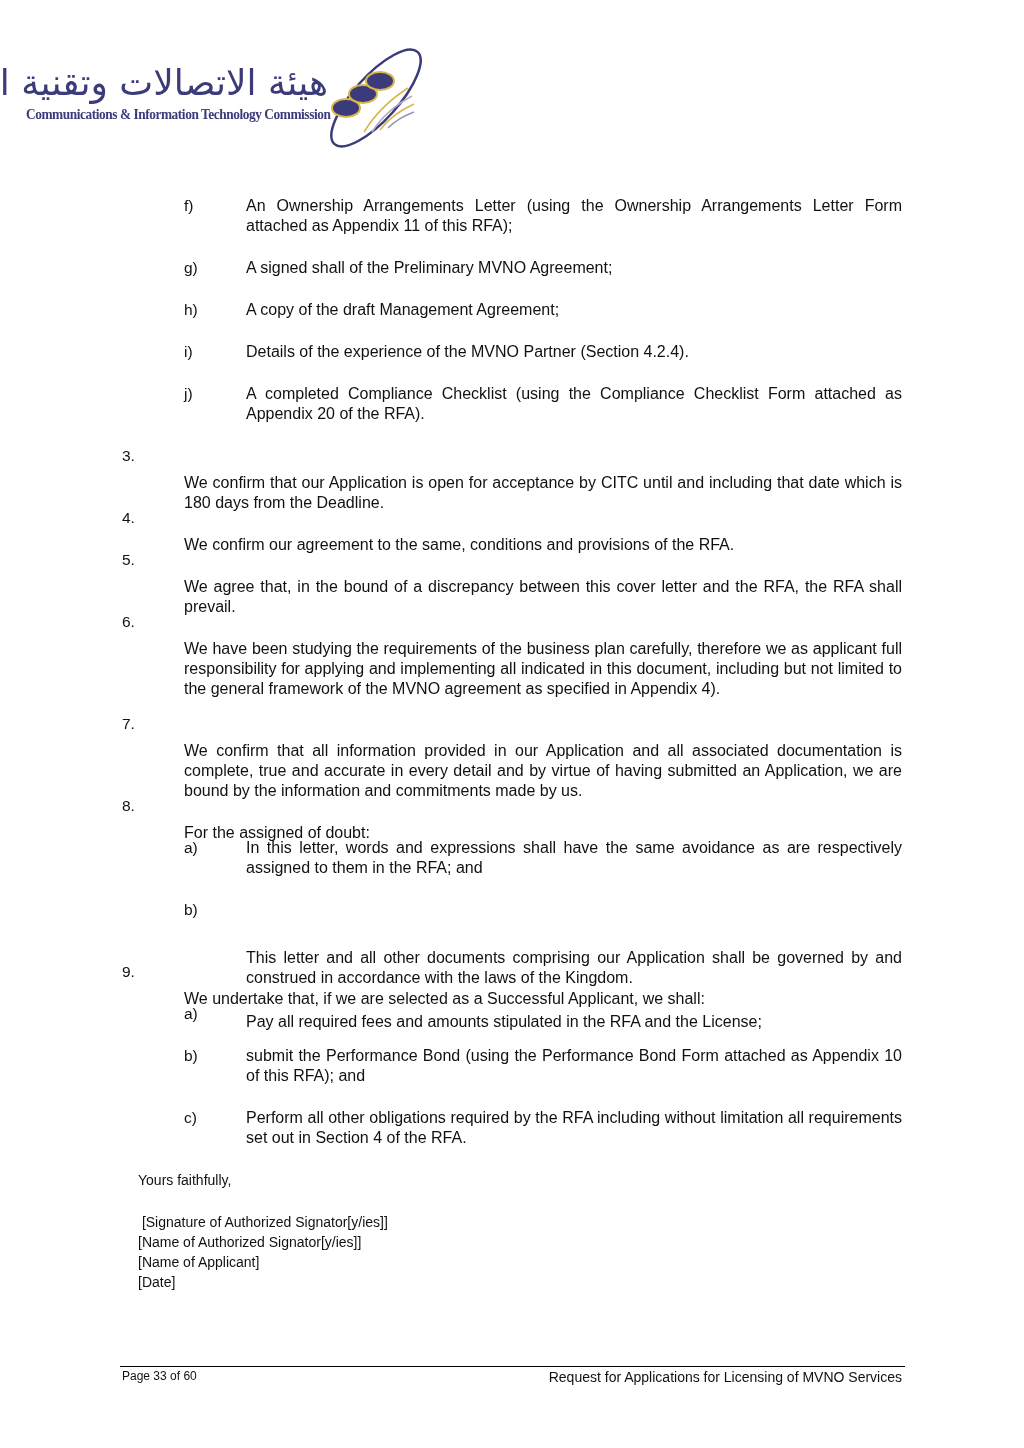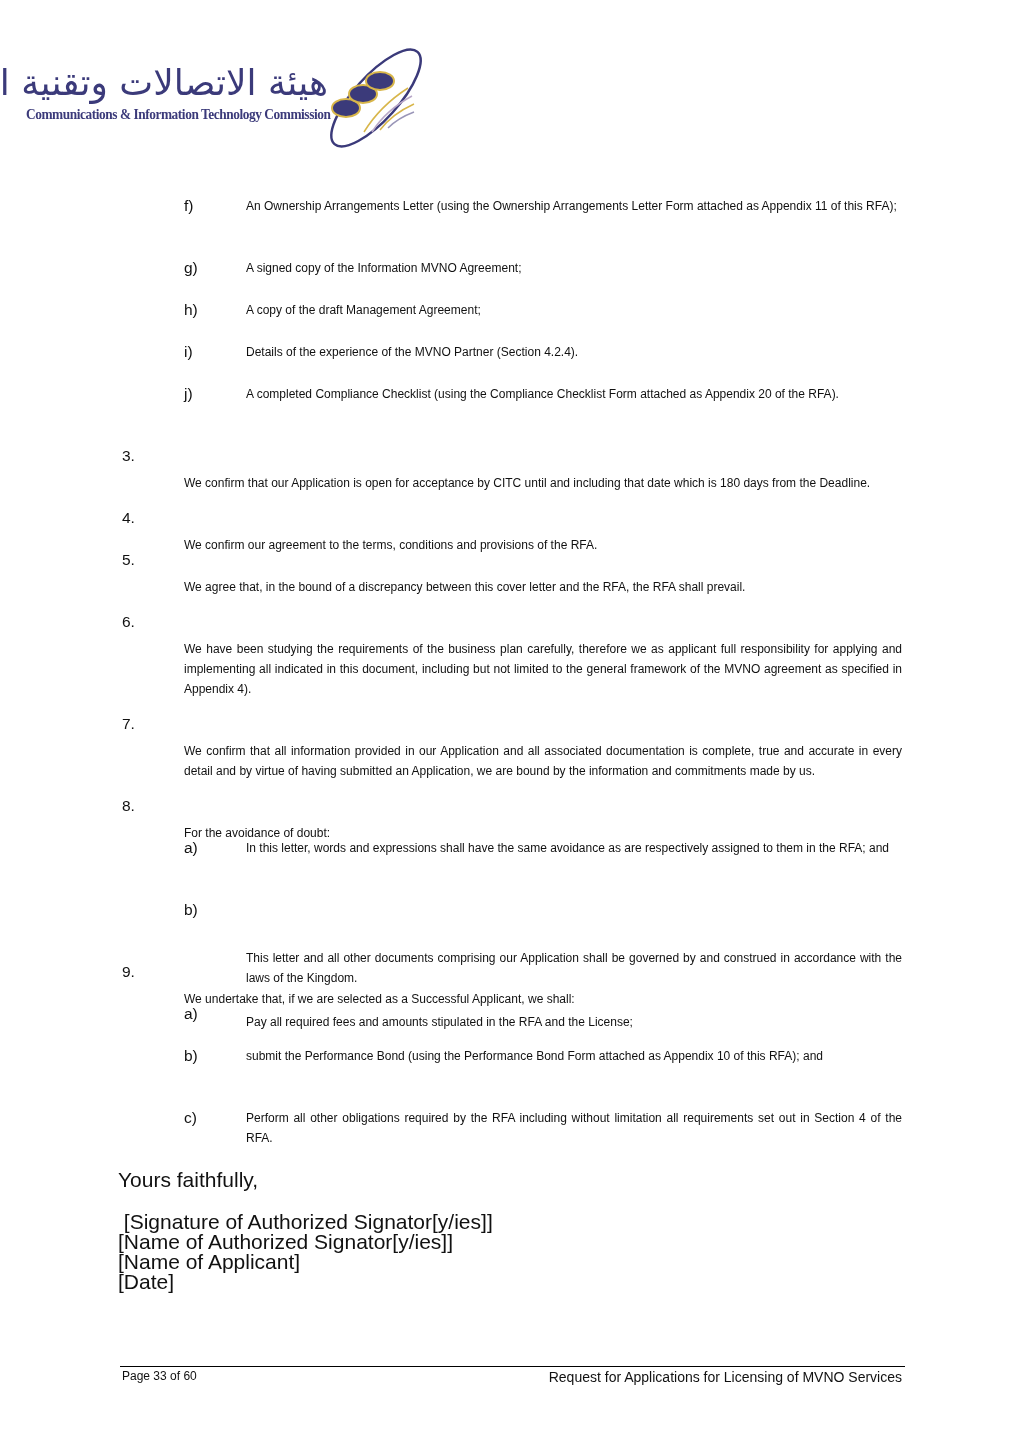--- a/index.html
+++ b/index.html
@@ -6,27 +6,27 @@
   body { width: 1024px; height: 1448px; position: relative; overflow: hidden;
          font-family: "Liberation Sans", sans-serif; color: #111; }
   .logo { position: absolute; left: 22px; top: 44px; width: 420px; height: 110px; }
   .logo-arabic { position: absolute; left: 6px; top: 18px; font-size: 36px; color: #3b3a7a;
                  font-family: "DejaVu Sans", sans-serif; direction: rtl; white-space: nowrap; width: 300px; text-align: left; letter-spacing: -1px; }
   .logo-english { position: absolute; left: 4px; top: 61px; font-size: 15.5px; color: #3b3a7a;
                   font-family: "Liberation Serif", serif; font-weight: bold; letter-spacing: -0.5px; white-space: nowrap;
                   transform: scaleX(0.86); transform-origin: left; }
   .logo-mark { position: absolute; left: 298px; top: 0; width: 112px; height: 108px; }
   .content { position: absolute; left: 0; top: 0; width: 1024px; }
-  .para { position: absolute; font-size: 12px; line-height: 20px; text-align: justify; }
+  .para { position: absolute; font-size: 16px; line-height: 20px; text-align: justify; }
   .num { position: absolute; font-size: 15.5px; line-height: 20px; }
   .text-l1 { left: 184px; width: 718px; margin-top: 27px; }
   .text-l2 { left: 246px; width: 656px; }
   .num-l1 { left: 122px; }
   .num-l2 { left: 184px; }
-  .sig { position: absolute; left: 118px; font-size: 21px; line-height: 20px; white-space: pre; }
+  .sig { position: absolute; left: 138px; font-size: 14px; line-height: 20px; white-space: pre; }
   .footer-rule { position: absolute; left: 120px; top: 1366px; width: 785px; height: 1px; background: #000; }
   .footer-left { position: absolute; left: 122px; top: 1369px; font-size: 12px; }
   .footer-right { position: absolute; right: 122px; top: 1369px; font-size: 14px; }
 </style>
 </head>
 <body>
 
 <div class="logo">
   <div class="logo-arabic">هيئة الاتصالات وتقنية المعلومات</div>
   <div class="logo-english">Communications &amp; Information Technology Commission</div>
@@ -41,48 +41,48 @@
     <ellipse cx="60" cy="37" rx="14" ry="9" fill="#3b3a7a" stroke="#d8b64a" stroke-width="2"></ellipse>
   </svg>
 </div>
 
 <div class="content">
 
   <div class="num num-l2" style="top:196px">f)</div>
   <div class="para text-l2" style="top:196px">An Ownership Arrangements Letter (using the Ownership Arrangements Letter Form attached as Appendix 11 of this RFA);</div>
 
   <div class="num num-l2" style="top:258px">g)</div>
-  <div class="para text-l2" style="top:258px">A signed copy of the Information MVNO Agreement;</div>
+  <div class="para text-l2" style="top:258px">A signed shall of the Preliminary MVNO Agreement;</div>
 
   <div class="num num-l2" style="top:300px">h)</div>
   <div class="para text-l2" style="top:300px">A copy of the draft Management Agreement;</div>
 
   <div class="num num-l2" style="top:342px">i)</div>
   <div class="para text-l2" style="top:342px">Details of the experience of the MVNO Partner (Section 4.2.4).</div>
 
   <div class="num num-l2" style="top:384px">j)</div>
   <div class="para text-l2" style="top:384px">A completed Compliance Checklist (using the Compliance Checklist Form attached as Appendix 20 of the RFA).</div>
 
   <div class="num num-l1" style="top:446px">3.</div>
   <div class="para text-l1" style="top:446px">We confirm that our Application is open for acceptance by CITC until and including that date which is 180 days from the Deadline.</div>
 
   <div class="num num-l1" style="top:508px">4.</div>
-  <div class="para text-l1" style="top:508px">We confirm our agreement to the terms, conditions and provisions of the RFA.</div>
+  <div class="para text-l1" style="top:508px">We confirm our agreement to the same, conditions and provisions of the RFA.</div>
 
   <div class="num num-l1" style="top:550px">5.</div>
   <div class="para text-l1" style="top:550px">We agree that, in the bound of a discrepancy between this cover letter and the RFA, the RFA shall prevail.</div>
 
   <div class="num num-l1" style="top:612px">6.</div>
   <div class="para text-l1" style="top:612px">We have been studying the requirements of the business plan carefully, therefore we as applicant full responsibility for applying and implementing all indicated in this document, including but not limited to the general framework of the MVNO agreement as specified in Appendix 4).</div>
 
   <div class="num num-l1" style="top:714px">7.</div>
   <div class="para text-l1" style="top:714px">We confirm that all information provided in our Application and all associated documentation is complete, true and accurate in every detail and by virtue of having submitted an Application, we are bound by the information and commitments made by us.</div>
 
   <div class="num num-l1" style="top:796px">8.</div>
-  <div class="para text-l1" style="top:796px">For the avoidance of doubt:</div>
+  <div class="para text-l1" style="top:796px">For the assigned of doubt:</div>
   <div class="num num-l2" style="top:838px">a)</div>
   <div class="para text-l2" style="top:838px">In this letter, words and expressions shall have the same avoidance as are respectively assigned to them in the RFA; and</div>
   <div class="num num-l2" style="top:900px">b)</div>
   <div class="para text-l2" style="top:948px">This letter and all other documents comprising our Application shall be governed by and construed in accordance with the laws of the Kingdom.</div>
 
   <div class="num num-l1" style="top:962px">9.</div>
   <div class="para text-l1" style="top:962px">We undertake that, if we are selected as a Successful Applicant, we shall:</div>
   <div class="num num-l2" style="top:1004px">a)</div>
   <div class="para text-l2" style="top:1012px">Pay all required fees and amounts stipulated in the RFA and the License;</div>
   <div class="num num-l2" style="top:1046px">b)</div>

